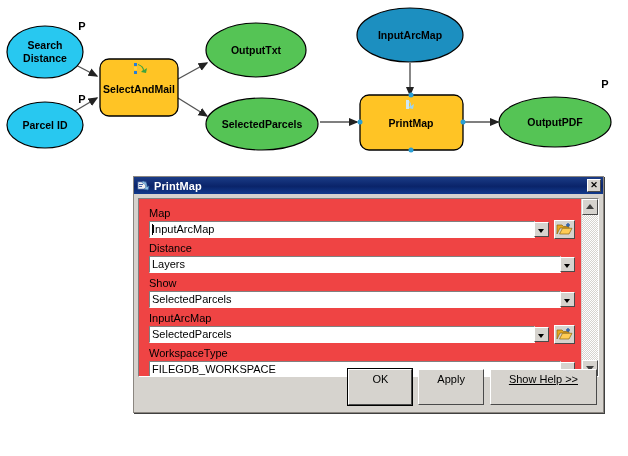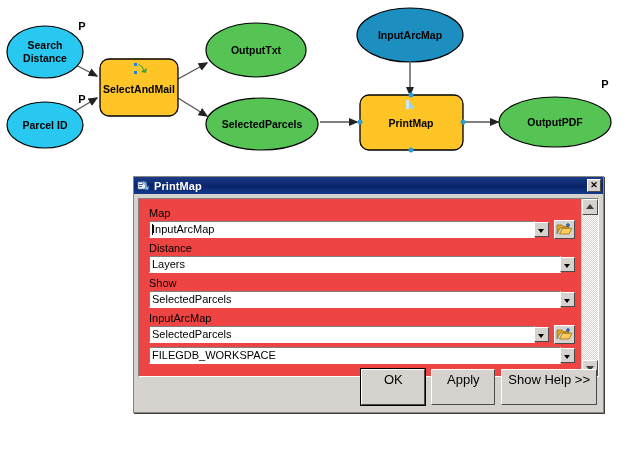--- a/index.html
+++ b/index.html
@@ -242,35 +242,35 @@
     bottom: 7px;
     display: flex;
     gap: 6px;
   }
   .dlg-button {
     min-width: 64px;
     height: 36px;
     background: #d6d3ce;
     border: 1px solid;
     border-color: #ffffff #4a4a4a #4a4a4a #ffffff;
-    font-size: 13px;
+    font-size: 11px;
     font-family: "Liberation Sans", sans-serif;
     color: #000;
     line-height: 19px;
     text-align: center;
     box-sizing: border-box;
     cursor: default;
-    padding: 0 6px;
+    padding: 0 18px;
     position: relative;
   }
   .dlg-button.default {
     outline: 1px solid #000;
     outline-offset: 0px;
   }
-  .dlg-button.wide { min-width: 84px; }
+  .dlg-button.wide { min-width: 84px; text-decoration: underline; }
 </style>
 </head>
 <body>
 
 <div id="model-canvas">
   <svg width="628" height="170" viewBox="0 0 628 170" xmlns="http://www.w3.org/2000/svg">
     <defs>
       <marker id="arrowhead" markerWidth="7" markerHeight="7" refX="6" refY="3" orient="auto">
         <path d="M0,0 L7,3 L0,6 z" fill="#222222"></path>
       </marker>
@@ -407,20 +407,21 @@
               <svg width="19" height="17" viewBox="0 0 19 17" xmlns="http://www.w3.org/2000/svg">
                 <path d="M2,13 L2,4 L7,4 L8.5,5.5 L14,5.5 L14,7 L5,7 L2,13 z" fill="#e8a820" stroke="#8a6410" stroke-width="0.7"></path>
                 <path d="M4.5,13 L7.5,7.3 L17,7.3 L14,13 z" fill="#ffcc55" stroke="#8a6410" stroke-width="0.7"></path>
                 <path d="M13,2 L13,6 M11,4 L15,4" stroke="#2b5fa8" stroke-width="1.4"></path>
               </svg>
             </div>
           </div>
         </div>
 
         <div class="field-block">
+          <div class="field-label">WorkspaceType</div>
           <div class="field-row">
             <div class="text-input">FILEGDB_WORKSPACE</div>
             <div class="combo-arrow"></div>
           </div>
         </div>
 
       </div>
 
       <div class="vscroll">
         <div class="scroll-btn up"></div>

